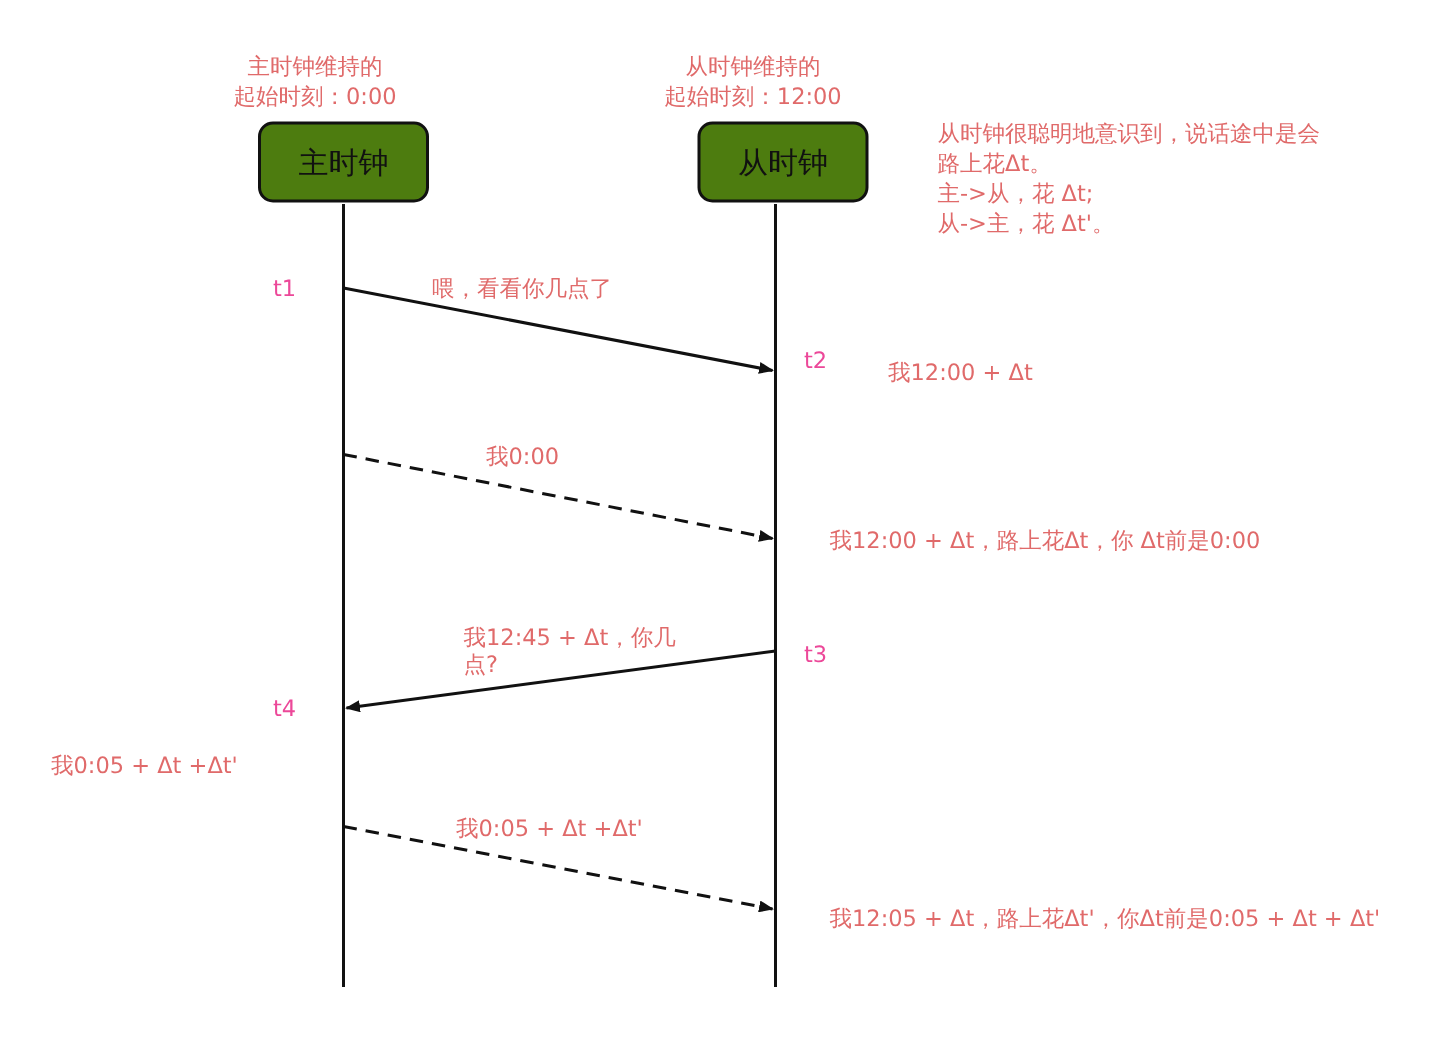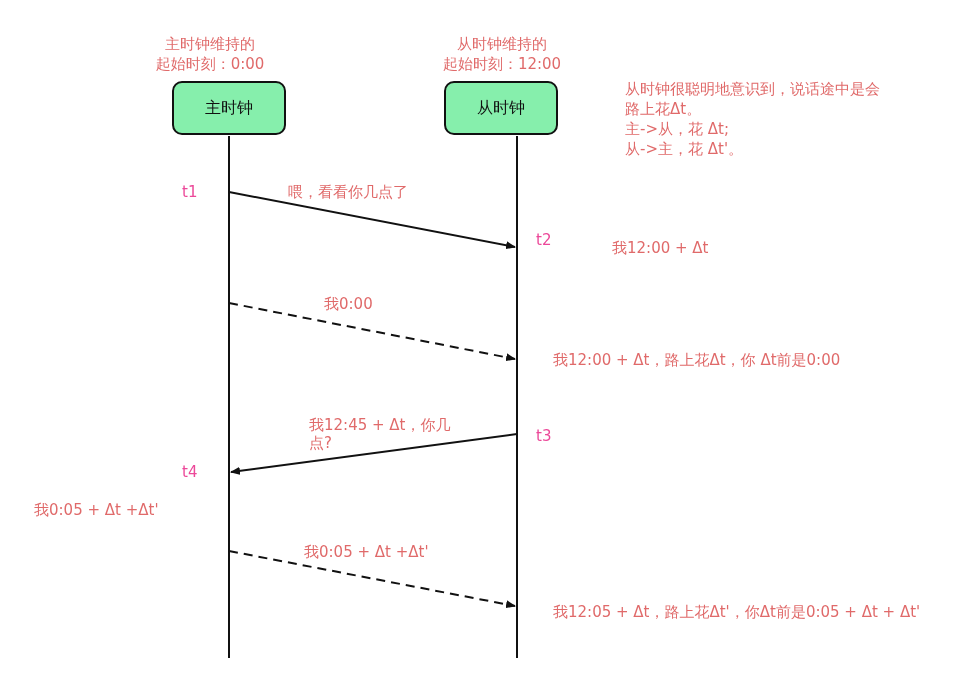--- a/index.html
+++ b/index.html
@@ -5,22 +5,22 @@
   html, body { margin: 0; padding: 0; background: #ffffff; }
   body { width: 960px; height: 700px; position: relative; overflow: hidden;
          font-family: "DejaVu Sans", "Liberation Sans", sans-serif; }
   .canvas { position: absolute; left: 0; top: 0; width: 960px; height: 700px; }
   svg.lines { position: absolute; left: 0; top: 0; }
   .red { color: #e06a6a; }
   .lbl { position: absolute; font-size: 15px; line-height: 20px; white-space: nowrap; }
   .center { text-align: center; transform: translateX(-50%); }
   .black { color: #ec4899; }
   .box { position: absolute; width: 114px; height: 54px; border: 2px solid #111; border-radius: 10px;
-         background: #86efac; display: flex; align-items: center; justify-content: center;
-         font-size: 16px; color: #111; box-sizing: border-box; }
+         background: #4d7c0f; display: flex; align-items: center; justify-content: center;
+         font-size: 20px; color: #111; box-sizing: border-box; }
 </style>
 </head>
 <body>
 
 <div class="canvas">
 
   <svg class="lines" width="960" height="700">
     <defs>
       <marker id="arrow" markerWidth="10" markerHeight="8" refX="9" refY="4" orient="auto" markerUnits="userSpaceOnUse">
         <path d="M0,0 L10,4 L0,8 Z" fill="#111"></path>
@@ -44,21 +44,21 @@
     <div>起始时刻：0:00</div>
   </div>
   <div class="lbl red center" style="left:490px; top:34px;margin-left:12px;">
     <div>从时钟维持的</div>
     <div>起始时刻：12:00</div>
   </div>
 
   <div class="box" style="left:172px; top:81px;">
     <span>主时钟</span>
   </div>
-  <div class="box" style="left:444px; top:81px;">
+  <div class="box" style="left:465px; top:81px;">
     <span>从时钟</span>
   </div>
 
   <div class="lbl red" style="left:625px; top:79px; line-height:20px;">
     <div>从时钟很聪明地意识到，说话途中是会</div>
     <div>路上花Δt。</div>
     <div>主-&gt;从，花 Δt;</div>
     <div>从-&gt;主，花 Δt'。</div>
   </div>
 
@@ -68,17 +68,17 @@
   <div class="lbl black" style="left:182px; top:462px;">t4</div>
 
   <div class="lbl red" style="left:288px; top:182px;">喂，看看你几点了</div>
   <div class="lbl red" style="left:324px; top:294px;">我0:00</div>
   <div class="lbl red" style="left:309px; top:416px; line-height:18px;">
     <div>我12:45 + Δt，你几</div>
     <div>点?</div>
   </div>
   <div class="lbl red" style="left:304px; top:542px;">我0:05 + Δt +Δt'</div>
 
-  <div class="lbl red" style="left:612px; top:238px;">我12:00 + Δt</div>
+  <div class="lbl red" style="left:592px; top:238px;">我12:00 + Δt</div>
   <div class="lbl red" style="left:553px; top:350px;">我12:00 + Δt，路上花Δt，你 Δt前是0:00</div>
   <div class="lbl red" style="left:34px; top:500px;">我0:05 +  Δt +Δt'</div>
   <div class="lbl red" style="left:553px; top:602px;">我12:05 + Δt，路上花Δt'，你Δt前是0:05 + Δt + Δt'</div>
 </div>
 
 </body></html>

